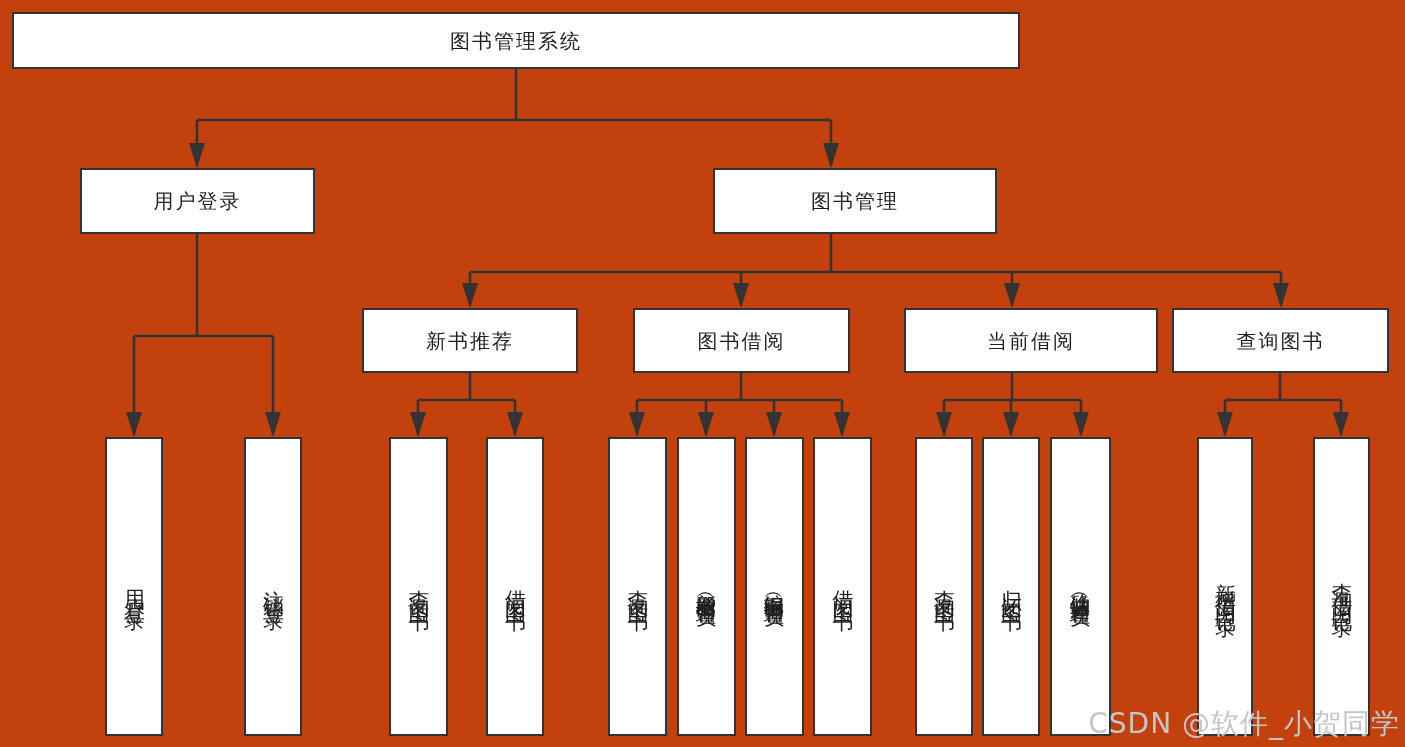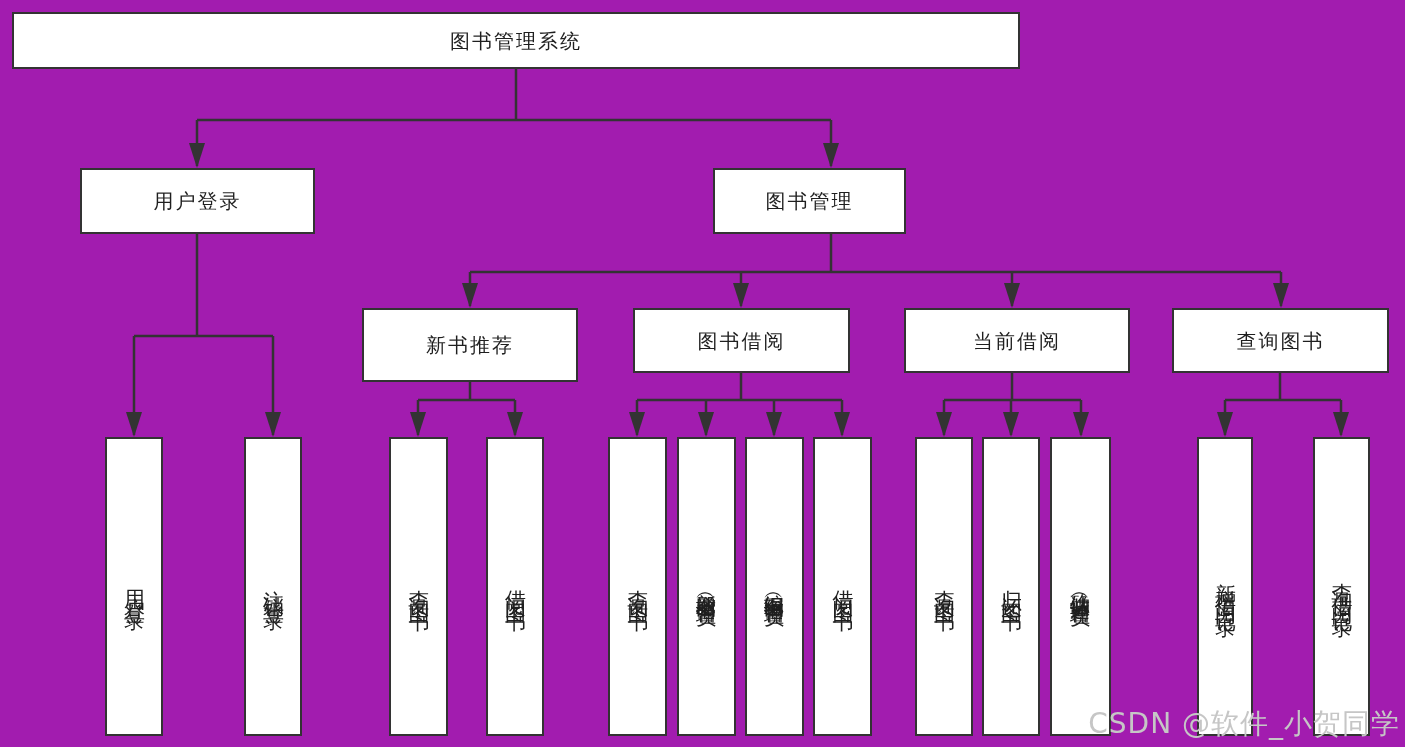--- a/index.html
+++ b/index.html
@@ -5,21 +5,21 @@
   html, body {
     margin: 0;
     padding: 0;
     background: #ffffff;
     font-family: "DejaVu Sans", "Liberation Sans", sans-serif;
   }
   .canvas {
     position: relative;
     width: 1405px;
     height: 747px;
-    background: #a21caf;
+    background: #c2410c;
     overflow: hidden;
   }
   .connectors {
     position: absolute;
     left: 0; top: 0;
     width: 1405px;
     height: 747px;
     z-index: 1;
   }
   .node {
@@ -113,25 +113,25 @@
       <path d="M1280 373 V400"></path>
       <path d="M1225 400 H1341"></path>
       <path d="M1225 400 V435" marker-end="url(#arw)"></path>
       <path d="M1341 400 V435" marker-end="url(#arw)"></path>
     </g>
   </svg>
 
   <div class="node h" style="left:12px; top:12px; width:1008px; height:57px;">图书管理系统</div>
 
   <div class="node h" style="left:80px; top:168px; width:235px; height:66px;">用户登录</div>
-  <div class="node h" style="left:713px; top:168px; width:193px; height:66px;">图书管理</div>
+  <div class="node h" style="left:713px; top:168px; width:284px; height:66px;">图书管理</div>
 
-  <div class="node h" style="left:362px; top:308px; width:216px; height:74px;text-align:right;">新书推荐</div>
+  <div class="node h" style="left:362px; top:308px; width:216px; height:65px;text-align:right;">新书推荐</div>
   <div class="node h" style="left:633px; top:308px; width:217px; height:65px;">图书借阅</div>
-  <div class="node h" style="left:904px; top:308px; width:226px; height:65px;">当前借阅</div>
+  <div class="node h" style="left:904px; top:308px; width:254px; height:65px;">当前借阅</div>
   <div class="node h" style="left:1172px; top:308px; width:217px; height:65px;">查询图书</div>
 
   <div class="node v" style="left:105px; top:437px; width:58px; height:299px;">用户登录</div>
   <div class="node v" style="left:244px; top:437px; width:58px; height:299px;">注销登录</div>
 
   <div class="node v" style="left:389px; top:437px; width:59px; height:299px;">查询图书</div>
   <div class="node v" style="left:486px; top:437px; width:58px; height:299px;">借阅图书</div>
 
   <div class="node v" style="left:608px; top:437px; width:59px; height:299px;">查询图书</div>
   <div class="node v tight" style="left:677px; top:437px; width:59px; height:299px;">新增图书（管理员）</div>

